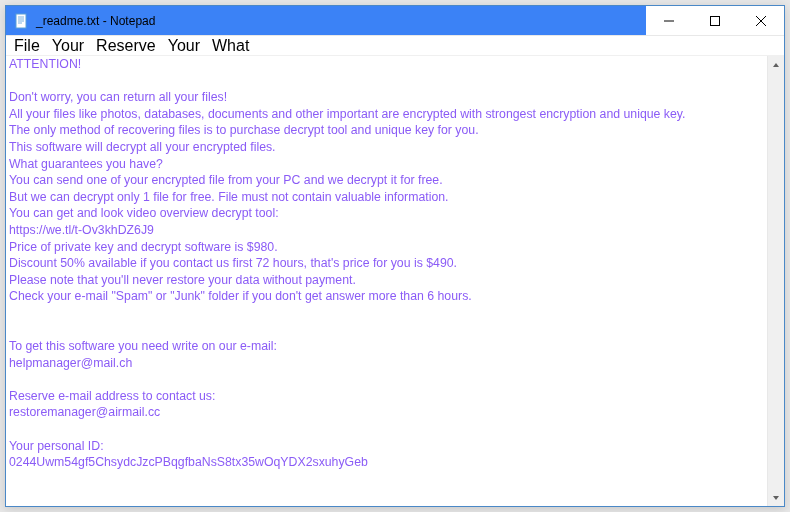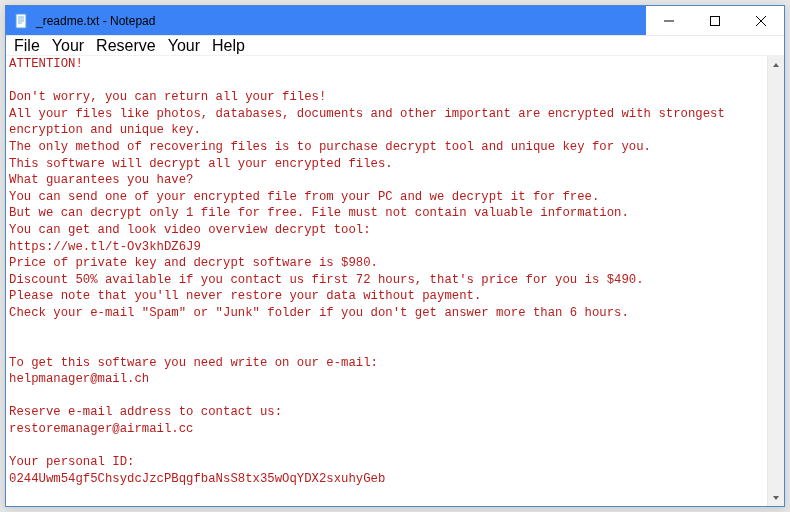--- a/index.html
+++ b/index.html
@@ -74,24 +74,24 @@
     padding: 1px 6px;
     cursor: default;
   }
   .content-wrap {
     flex: 1;
     display: flex;
     overflow: hidden;
   }
   .content {
     flex: 1;
-    font-family: Liberation Mono, monospace;
+    font-family: Liberation Sans, sans-serif;
     font-size: 12.3px;
     line-height: 1.35;
-    color: #b91c1c;
+    color: #8b5cf6;
     padding: 0px 3px;
     white-space: pre-wrap;
     word-wrap: break-word;
     overflow: hidden;
   }
   .scrollbar {
     width: 17px;
     background: #f0f0f0;
     display: flex;
     flex-direction: column;
@@ -141,21 +141,21 @@
           </svg>
       </div>
     </div>
   </div>
 
   <div class="menubar">
     <span class="menu-item">File</span>
     <span class="menu-item">Your</span>
     <span class="menu-item">Reserve</span>
     <span class="menu-item">Your</span>
-    <span class="menu-item">Help</span>
+    <span class="menu-item">What</span>
   </div>
 
   <div class="content-wrap">
     <div class="content">ATTENTION!
 
 Don't worry, you can return all your files!
 All your files like photos, databases, documents and other important are encrypted with strongest encryption and unique key.
 The only method of recovering files is to purchase decrypt tool and unique key for you.
 This software will decrypt all your encrypted files.
 What guarantees you have?

